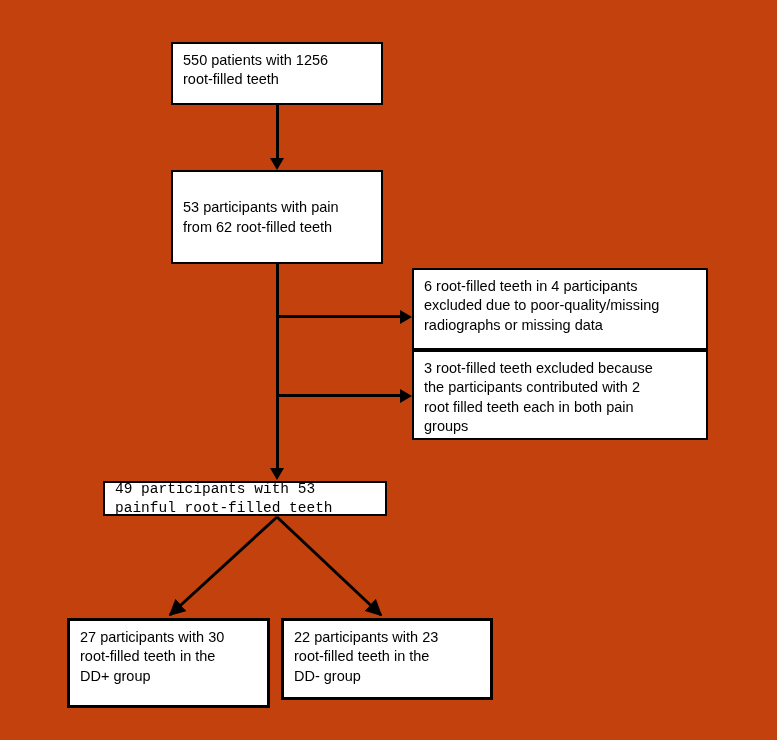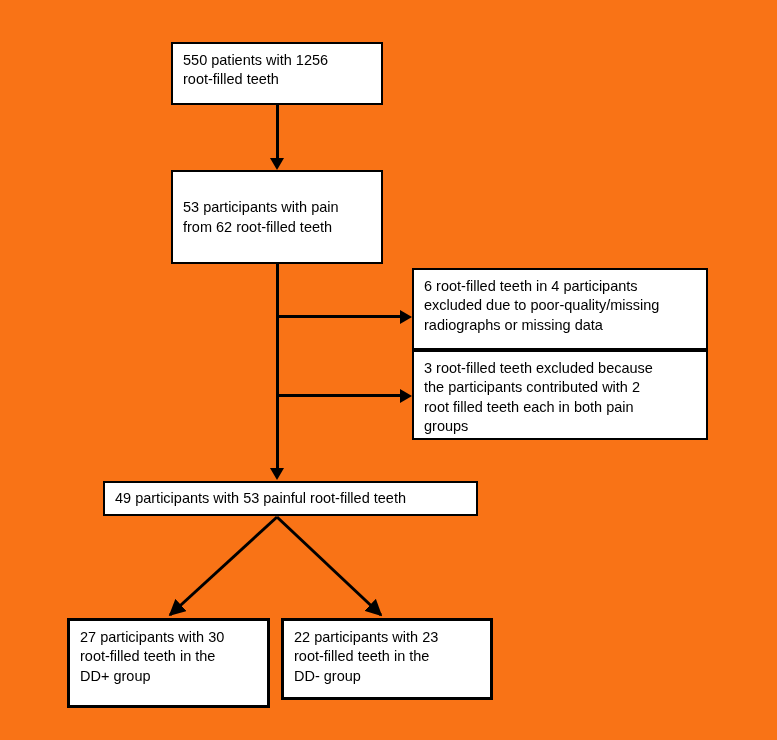--- a/index.html
+++ b/index.html
@@ -4,21 +4,21 @@
 <style>
   html, body {
     margin: 0;
     padding: 0;
     background: #ffffff;
   }
   #flowchart {
     position: relative;
     width: 777px;
     height: 740px;
-    background: #f97316;
+    background: #c2410c;
     font-family: "Liberation Sans", sans-serif;
     overflow: hidden;
   }
   .node {
     position: absolute;
     box-sizing: border-box;
     background: #ffffff;
     border: 2px solid #000000;
     color: #000000;
     font-size: 14.5px;
@@ -32,22 +32,22 @@
   .node .center-line {
     display: block;
     text-align: center;
   }
 
   
   #node-source        { left: 171px; top: 42px;  width: 212px; height: 63px; }
   #node-cases         { left: 171px; top: 170px; width: 212px; height: 94px; }
   #node-excluded-1    { left: 412px; top: 268px; width: 296px; height: 82px; }
   #node-excluded-2    { left: 412px; top: 350px; width: 296px; height: 90px; }
-  #node-included      { left: 103px; top: 481px; width: 375px; height: 35px;
-                        display: flex; align-items: center; }
+  #node-included      { left: 103px; top: 481px; width: 284px; height: 35px;
+                        display: flex; align-items: center; font-family: Liberation Mono, monospace; }
   #node-ddplus        { left: 67px;  top: 618px; width: 203px; height: 90px; }
   #node-ddminus       { left: 281px; top: 618px; width: 212px; height: 82px; }
 
   
   .edge {
     position: absolute;
     background: #000000;
   }
   .edge.v { width: 3px; }
   .edge.h { height: 3px; }

